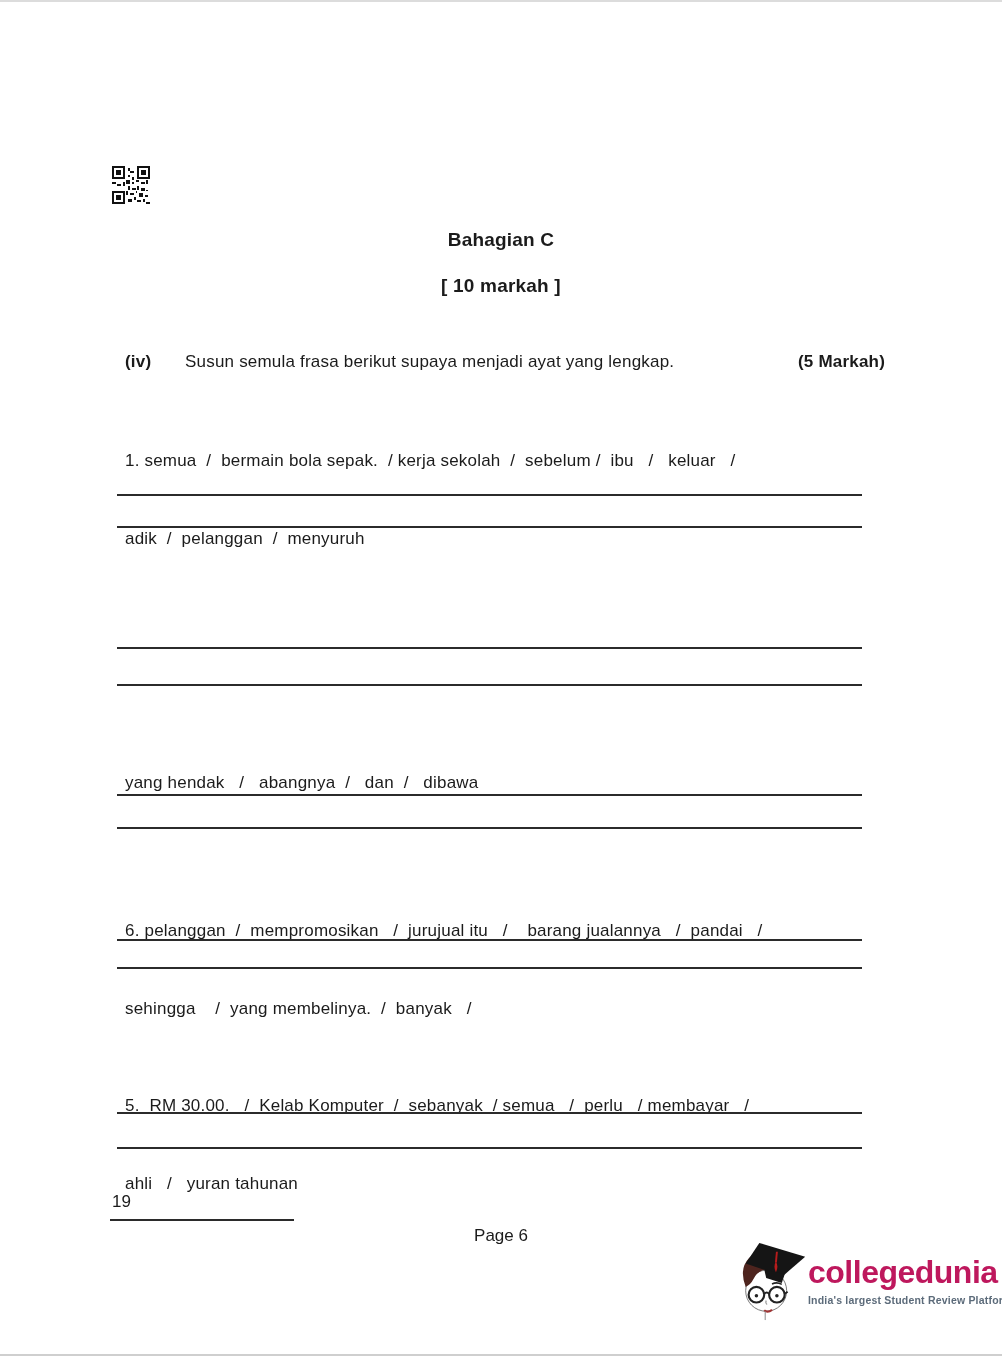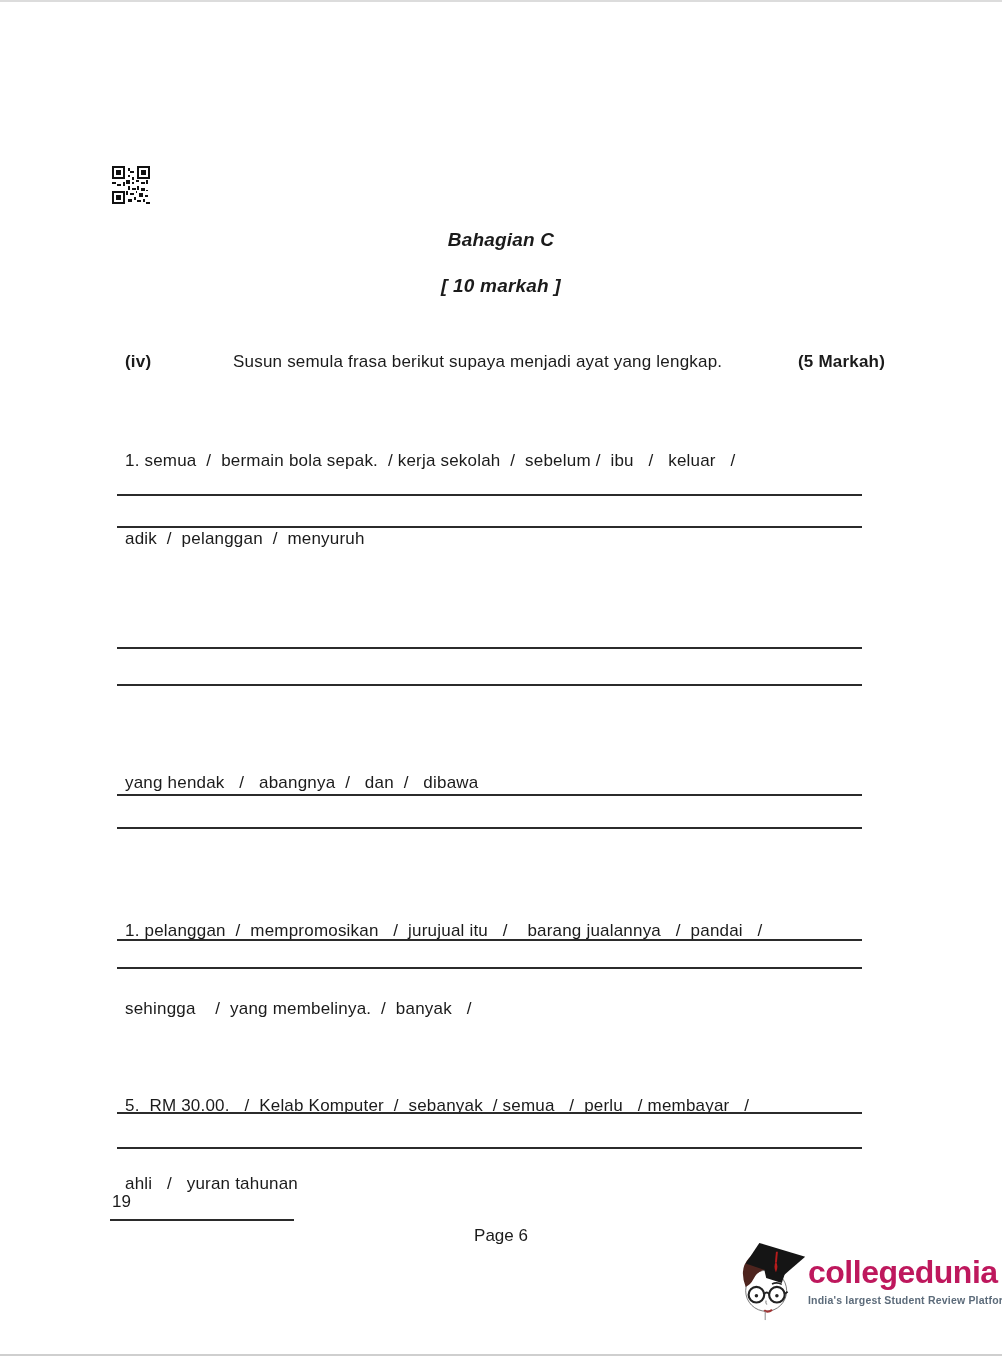--- a/index.html
+++ b/index.html
@@ -29,37 +29,36 @@
   }
 
   
   .center-heading {
     left: 0;
     width: 100%;
     text-align: center;
     font-weight: bold;
     font-size: 19px;
     letter-spacing: 0.2px;
-    font-style: italic;
   }
   .section-title { top: 229px; }
   .section-marks { top: 275px; }
 
   
   .instr {
     left: 125px;
     top: 352px;
     width: 760px;
     display: flex;
     align-items: baseline;
     font-size: 17px;
     letter-spacing: 0.2px;
   }
   .instr-label { font-weight: bold; width: 60px; flex: none; }
-  .instr-text { flex: 0 1 auto; margin-left: 48px; }
+  .instr-text { flex: 0 1 auto; }
   .instr-marks { font-weight: bold; margin-left: auto; }
 
   
   .qtext {
     left: 125px;
     width: 770px;
     font-size: 17px;
     line-height: 26px;
     letter-spacing: 0.2px;
     white-space: pre-wrap;
@@ -223,21 +222,21 @@
   <div class="abs ansline q2-a1"></div>
   <div class="abs ansline q2-a2"></div>
 
   <div class="abs qtext q3-text">
     <div>yang hendak   /   abangnya  /   dan  /   dibawa</div>
   </div>
   <div class="abs ansline q3-a1"></div>
   <div class="abs ansline q3-a2"></div>
 
   <div class="abs qtext q4-text">
-    <div>1. pelanggan  /  mempromosikan   /  jurujual itu   /    barang jualannya   /  pandai   /</div>
+    <div>6. pelanggan  /  mempromosikan   /  jurujual itu   /    barang jualannya   /  pandai   /</div>
     <div>sehingga    /  yang membelinya.  /  banyak   /</div>
   </div>
   <div class="abs ansline q4-a1"></div>
   <div class="abs ansline q4-a2"></div>
 
   <div class="abs qtext q5-text">
     <div>5.  RM 30.00.   /  Kelab Komputer  /  sebanyak  / semua   /  perlu   / membayar   /</div>
     <div>ahli   /   yuran tahunan</div>
   </div>
   <div class="abs ansline q5-a1"></div>

